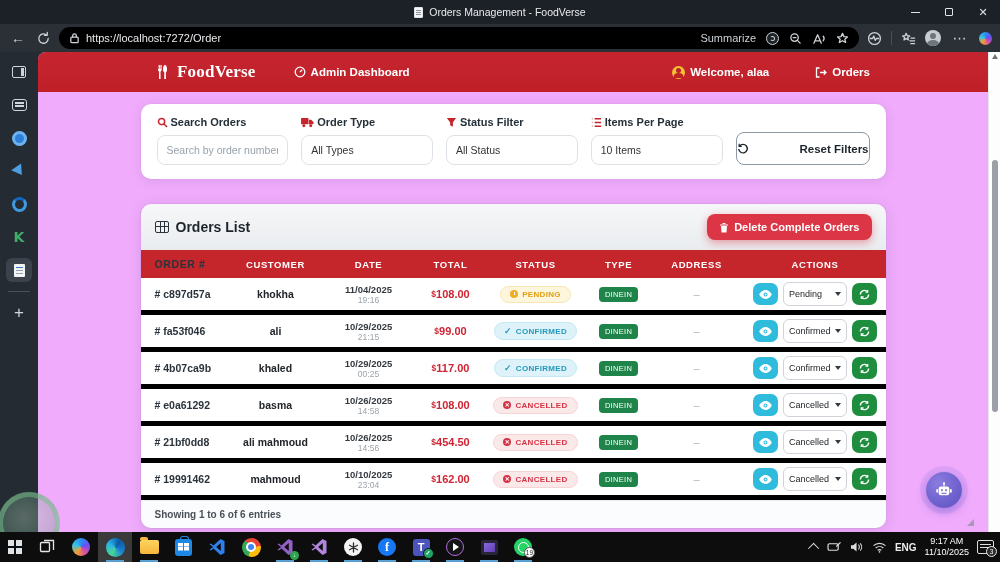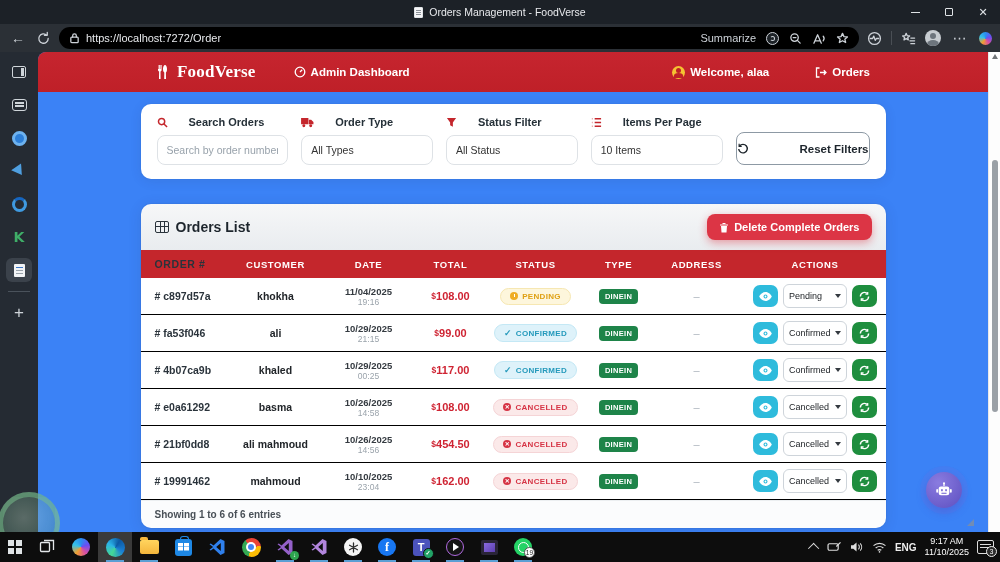--- a/index.html
+++ b/index.html
@@ -45,75 +45,75 @@
   .fav-swirl{width:15px;height:15px;border-radius:50%;border:3px solid #3f9ae0;border-top-color:#1565c0;}
   .fav-k{color:#3fae68;font-weight:bold;font-size:14px;font-family:"DejaVu Sans",sans-serif;}
   .tabpanel-ico{width:14px;height:12px;border:1.5px solid #cfd5da;border-radius:2px;position:relative;}
   .tabpanel-ico:before{content:"";position:absolute;right:1px;top:1px;bottom:1px;width:3px;background:#cfd5da;}
   .wspace-ico{width:15px;height:12px;border:1.5px solid #cfd5da;border-radius:3px;position:relative;}
   .wspace-ico:before{content:"";position:absolute;left:2px;top:2px;right:2px;height:1.5px;background:#cfd5da;box-shadow:0 3px 0 #cfd5da;}
   .doc-tab{width:11px;height:13px;background:#f2f4f6;border-radius:1px;position:relative;}
   .doc-tab:before{content:"";position:absolute;left:2px;top:3px;width:7px;height:1.5px;background:#3c78c8;box-shadow:0 3px 0 #9aa3ab,0 6px 0 #9aa3ab;}
   .fav-arrow{width:0;height:0;border-left:6px solid transparent;border-right:6px solid transparent;border-top:10px solid #4f9fe0;transform:rotate(-35deg);}
 
-  .viewport{flex:1;background:#3b82f6;border-top-left-radius:8px;overflow:hidden;position:relative;}
+  .viewport{flex:1;background:#f0abfc;border-top-left-radius:8px;overflow:hidden;position:relative;}
   .vscroll{width:12px;flex:none;background:#fdfdfd;position:relative;border-left:1px solid #e8e8e8;}
   .vscroll .arrow{position:absolute;top:2px;left:3px;width:0;height:0;border-left:3px solid transparent;border-right:3px solid transparent;border-bottom:5px solid #707478;}
   .vscroll .thumb{position:absolute;top:108px;left:3px;width:6px;height:252px;border-radius:3px;background:#9aa0a6;}
 
   
   .navbar{height:40px;background:linear-gradient(#c6252f,#bf2028);display:flex;align-items:center;justify-content:space-between;padding:0 118px;color:#fff;}
   .nb-left{display:flex;align-items:center;gap:38px;}
   .brand{display:flex;align-items:center;gap:7px;font-family:"Liberation Serif",serif;font-weight:bold;font-size:17px;letter-spacing:.2px;}
   .nb-link{display:flex;align-items:center;gap:5px;font-size:11.5px;font-weight:bold;}
   .nb-right{display:flex;align-items:center;gap:46px;}
   .person-dot{width:13px;height:13px;border-radius:50%;background:#f5c332;position:relative;}
   .person-dot:before{content:"";position:absolute;left:4px;top:2px;width:5px;height:5px;border-radius:50%;background:#bf2028;}
   .person-dot:after{content:"";position:absolute;left:2px;top:7px;width:9px;height:5px;border-radius:50% 50% 0 0;background:#bf2028;}
 
   
   .page{width:745px;margin:0 auto;padding-top:12px;}
   .card{background:#fff;border-radius:10px;box-shadow:0 2px 12px rgba(40,50,70,.10),0 0 0 1px rgba(0,0,0,.02);}
   .filter-card{padding:12px 16px 14px;display:grid;grid-template-columns:1fr 1fr 1fr 1fr 134px;gap:13px;}
   .fgroup{display:flex;flex-direction:column;gap:7px;}
-  .flabel{display:flex;align-items:center;gap:21px;font-size:11px;font-weight:bold;color:#253038;}
+  .flabel{display:flex;align-items:center;gap:3px;font-size:11px;font-weight:bold;color:#253038;}
   .flabel svg{flex:none;}
   .finput{height:30px;border:1px solid #dee2e6;border-radius:8px;font-size:10.5px;color:#333;padding:0 9px;font-family:"Liberation Sans",sans-serif;width:100%;background:#fff;display:flex;align-items:center;}
   .finput::placeholder{color:#98a2ab;}
   .reset-btn{align-self:end;height:33px;border:1.5px solid #8d99a4;border-radius:8px;background:#fff;font-size:11.5px;font-weight:bold;color:#1d252c;display:flex;align-items:center;justify-content:space-between;gap:4px;cursor:pointer;font-family:"Liberation Sans",sans-serif;}
 
   .orders-card{margin-top:25px;border-radius:10px;overflow:hidden;box-shadow:0 2px 14px rgba(40,50,70,.12),0 0 0 1px rgba(0,0,0,.03);}
   .oc-header{background:linear-gradient(#f6f7f8,#e9ecef);padding:10px 14px;display:flex;align-items:center;justify-content:space-between;}
   .oc-title{display:flex;align-items:center;gap:7px;font-size:14px;font-weight:bold;color:#1d252c;}
   .grid-ico{width:14px;height:12px;border:1.6px solid #2a333b;border-radius:2px;position:relative;}
   .grid-ico:before{content:"";position:absolute;left:0;right:0;top:3.5px;height:1.4px;background:#2a333b;}
   .grid-ico:after{content:"";position:absolute;top:0;bottom:0;left:4px;width:1.4px;background:#2a333b;box-shadow:4px 0 0 #2a333b;}
   .delete-btn{background:#dc3545;color:#fff;border:none;border-radius:8px;padding:7px 12px;font-size:11px;font-weight:bold;display:flex;align-items:center;gap:5px;box-shadow:0 3px 8px rgba(220,53,69,.45);cursor:pointer;font-family:"Liberation Sans",sans-serif;}
 
   .thead,.tr{display:grid;grid-template-columns:92px 86px 100px 64px 106px 60px 96px 1fr;align-items:center;}
   .thead{background:#c4262c;height:28px;color:#fff;font-size:9.5px;font-weight:bold;letter-spacing:.6px;}
   .thead div{text-align:center;}
   .thead .c-id{text-align:left;padding-left:14px;}
-  .tr{height:37px;border-bottom:1px solid #000000;background:#fff;font-size:11px;color:#212529;}
+  .tr{height:37px;border-bottom:5px solid #000000;background:#fff;font-size:11px;color:#212529;}
   .tr>div{text-align:center;}
   .c-id{text-align:left !important;padding-left:14px;font-weight:bold;color:#2a333b;font-size:10.5px;}
   .c-cust{font-weight:bold;font-size:10.5px;}
   .c-date .d1{font-size:9.5px;color:#343a40;font-weight:bold;}
   .c-date .d2{font-size:8.5px;color:#9aa3ab;}
   .c-total{font-weight:bold;color:#cf2433;font-size:11px;}
   .c-total .cur{font-size:8.5px;vertical-align:1px;}
   .badge{display:inline-flex;align-items:center;gap:4px;padding:3px 9px;border-radius:11px;font-size:8px;font-weight:bold;letter-spacing:.3px;}
   .badge.pending{background:#fdf6dc;border:1px solid #f6e7b2;color:#dfa013;}
   .badge.confirmed{background:#def2fa;border:1px solid #c4e8f5;color:#2499bb;}
   .badge.cancelled{background:#fbe9e9;border:1px solid #f5d4d6;color:#d63445;}
   .dot-clock{width:8px;height:8px;border-radius:50%;background:#efad23;position:relative;flex:none;}
   .dot-clock:before{content:"";position:absolute;left:3.5px;top:2px;width:1px;height:3px;background:#fff;}
   .dot-x{width:8px;height:8px;border-radius:50%;background:#d63445;color:#fff;font-size:6px;line-height:8px;text-align:center;flex:none;}
   .chk{font-size:9px;}
-  .type-badge{display:inline-block;background:#1e8449;color:#fff;font-size:7.5px;font-weight:bold;padding:3px 6px;border-radius:4px;letter-spacing:.3px;}
+  .type-badge{display:inline-block;background:#1e8449;color:#fff;font-size:7.5px;font-weight:normal;padding:3px 6px;border-radius:4px;letter-spacing:.3px;}
   .c-addr{color:#adb5bd;}
   .c-act{display:flex;align-items:center;justify-content:center;gap:5px;}
   .btn-eye{width:25px;height:22px;border:none;border-radius:7px;background:#2ebbdc;display:flex;align-items:center;justify-content:center;cursor:pointer;}
   .btn-sync{width:25px;height:22px;border:none;border-radius:7px;background:#1e8e3e;display:flex;align-items:center;justify-content:center;cursor:pointer;}
   .sel{width:64px;height:24px;border:1px solid #ced4da;border-radius:6px;background:#fff;font-size:9px;color:#212529;display:flex;align-items:center;justify-content:space-between;padding:0 5px;cursor:pointer;}
   .sel .car{width:0;height:0;border-left:3.5px solid transparent;border-right:3.5px solid transparent;border-top:4.5px solid #343a40;}
   .oc-footer{background:#fbfcfd;border-top:1px solid #eceff1;padding:8px 14px;font-size:10px;color:#495057;font-weight:bold;}
 
   .robot-fab{position:absolute;right:26px;bottom:24px;width:36px;height:36px;border-radius:50%;border:none;background:radial-gradient(circle at 35% 30%,#8a7ce0,#5d4fc0);box-shadow:0 0 0 6px rgba(120,110,220,.15),0 4px 10px rgba(80,70,190,.4);display:flex;align-items:center;justify-content:center;cursor:pointer;}
   .resize-tri{position:absolute;right:14px;bottom:6px;width:0;height:0;border-left:7px solid transparent;border-bottom:7px solid #8a9097;opacity:.7;}

